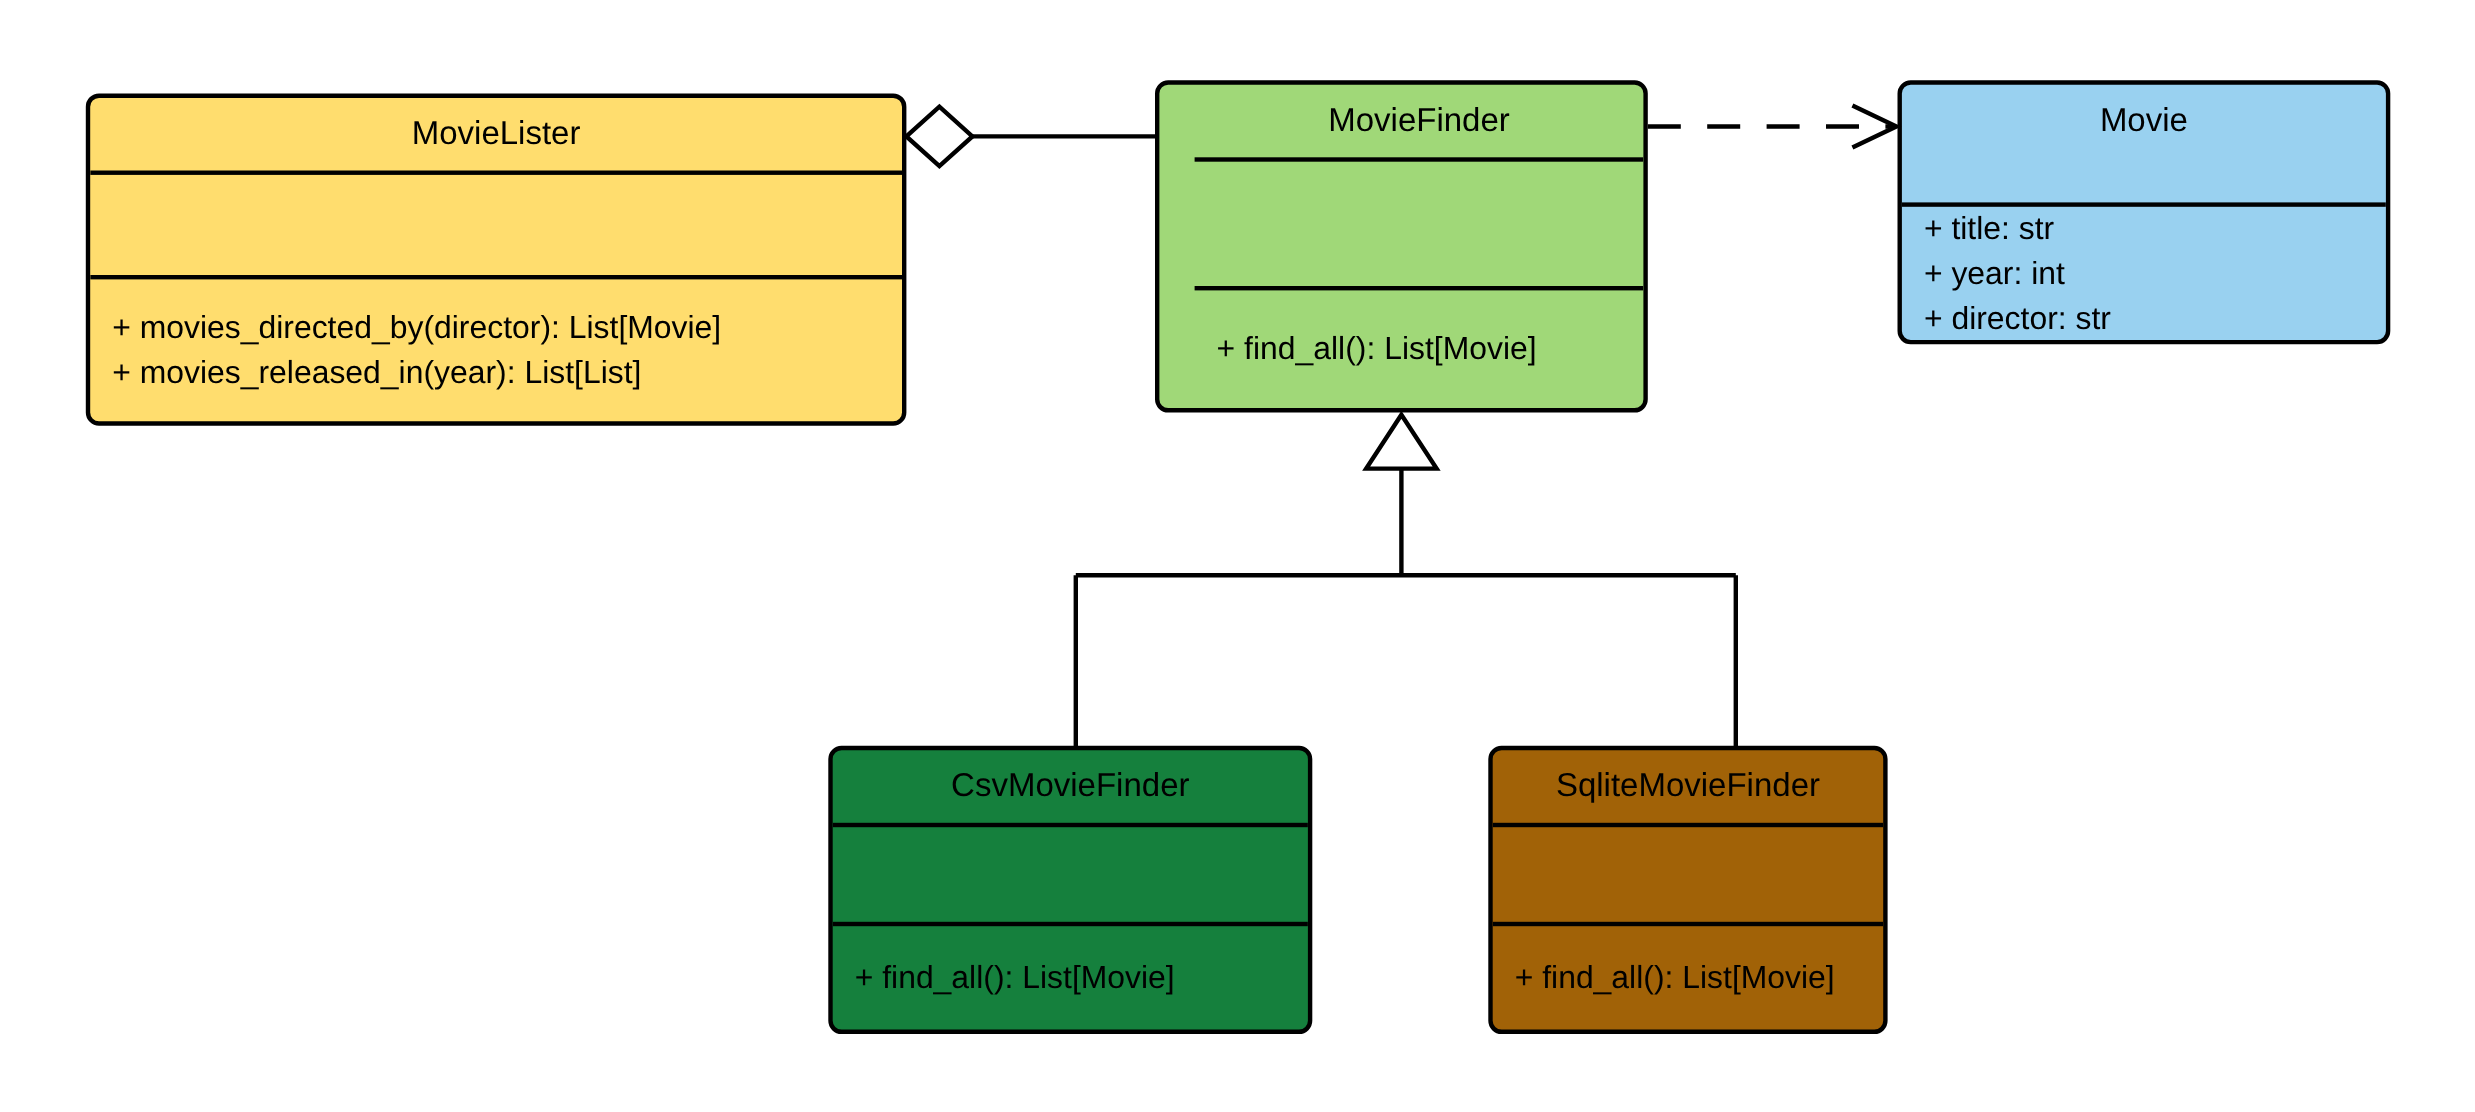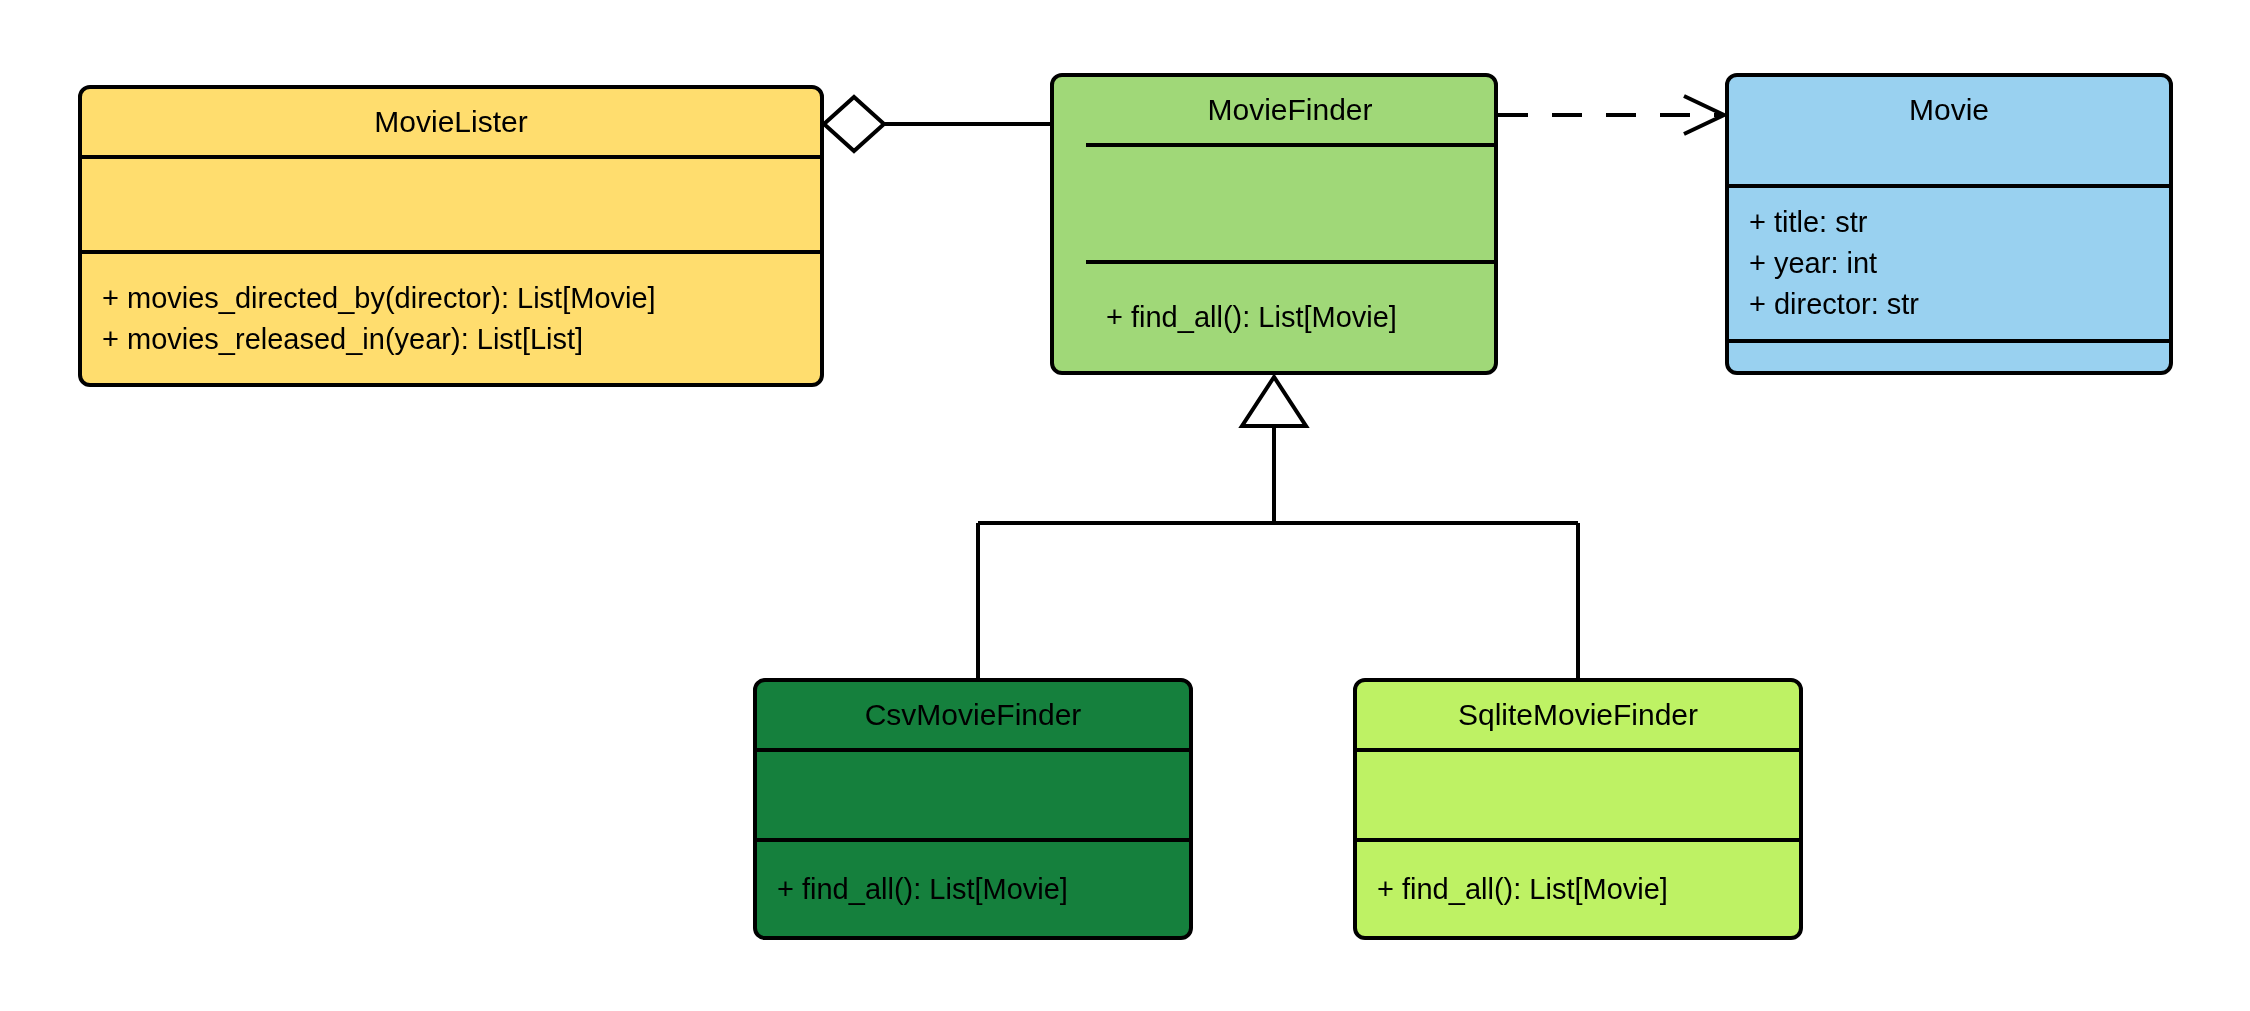--- a/index.html
+++ b/index.html
@@ -76,39 +76,39 @@
   </div>
 
   <div class="uml-class" style="left: 1050px; top: 73px; width: 448px; height: 302px; background-color: rgb(160, 216, 120); padding-left: 32px;">
     <div class="uml-title" style="flex-basis:66px;">MovieFinder</div>
     <div class="uml-section" style="flex-basis:117px;"></div>
     <div class="uml-section grow">
       <div>+ find_all(): List[Movie]</div>
     </div>
   </div>
 
-  <div class="uml-class" style="left: 1725px; top: 73px; width: 448px; height: 302px; background-color: rgb(153, 209, 240);">
+  <div class="uml-class" style="left: 1725px; top: 73px; width: 448px; height: 240px; background-color: rgb(153, 209, 240);">
     <div class="uml-title" style="flex-basis:66px;">Movie</div>
     <div class="uml-section" style="flex-basis:155px;margin-top:41px;">
       <div>+ title: str</div>
       <div>+ year: int</div>
       <div>+ director: str</div>
     </div>
     <div class="uml-section grow"></div>
   </div>
 
   <div class="uml-class" style="left: 753px; top: 678px; width: 440px; height: 262px; background-color: #15803d;">
     <div class="uml-title" style="flex-basis:66px;">CsvMovieFinder</div>
     <div class="uml-section" style="flex-basis:90px;"></div>
     <div class="uml-section grow">
       <div>+ find_all(): List[Movie]</div>
     </div>
   </div>
 
-  <div class="uml-class" style="left: 1353px; top: 678px; width: 450px; height: 262px; background-color: #bef264;">
+  <div class="uml-class" style="left: 1353px; top: 678px; width: 363px; height: 262px; background-color: #a16207;">
     <div class="uml-title" style="flex-basis:66px;">SqliteMovieFinder</div>
     <div class="uml-section" style="flex-basis:90px;"></div>
     <div class="uml-section grow">
       <div>+ find_all(): List[Movie]</div>
     </div>
   </div>
 
   <svg class="connectors" width="2250" height="1011" viewBox="0 0 2250 1011">
 
     <g>

